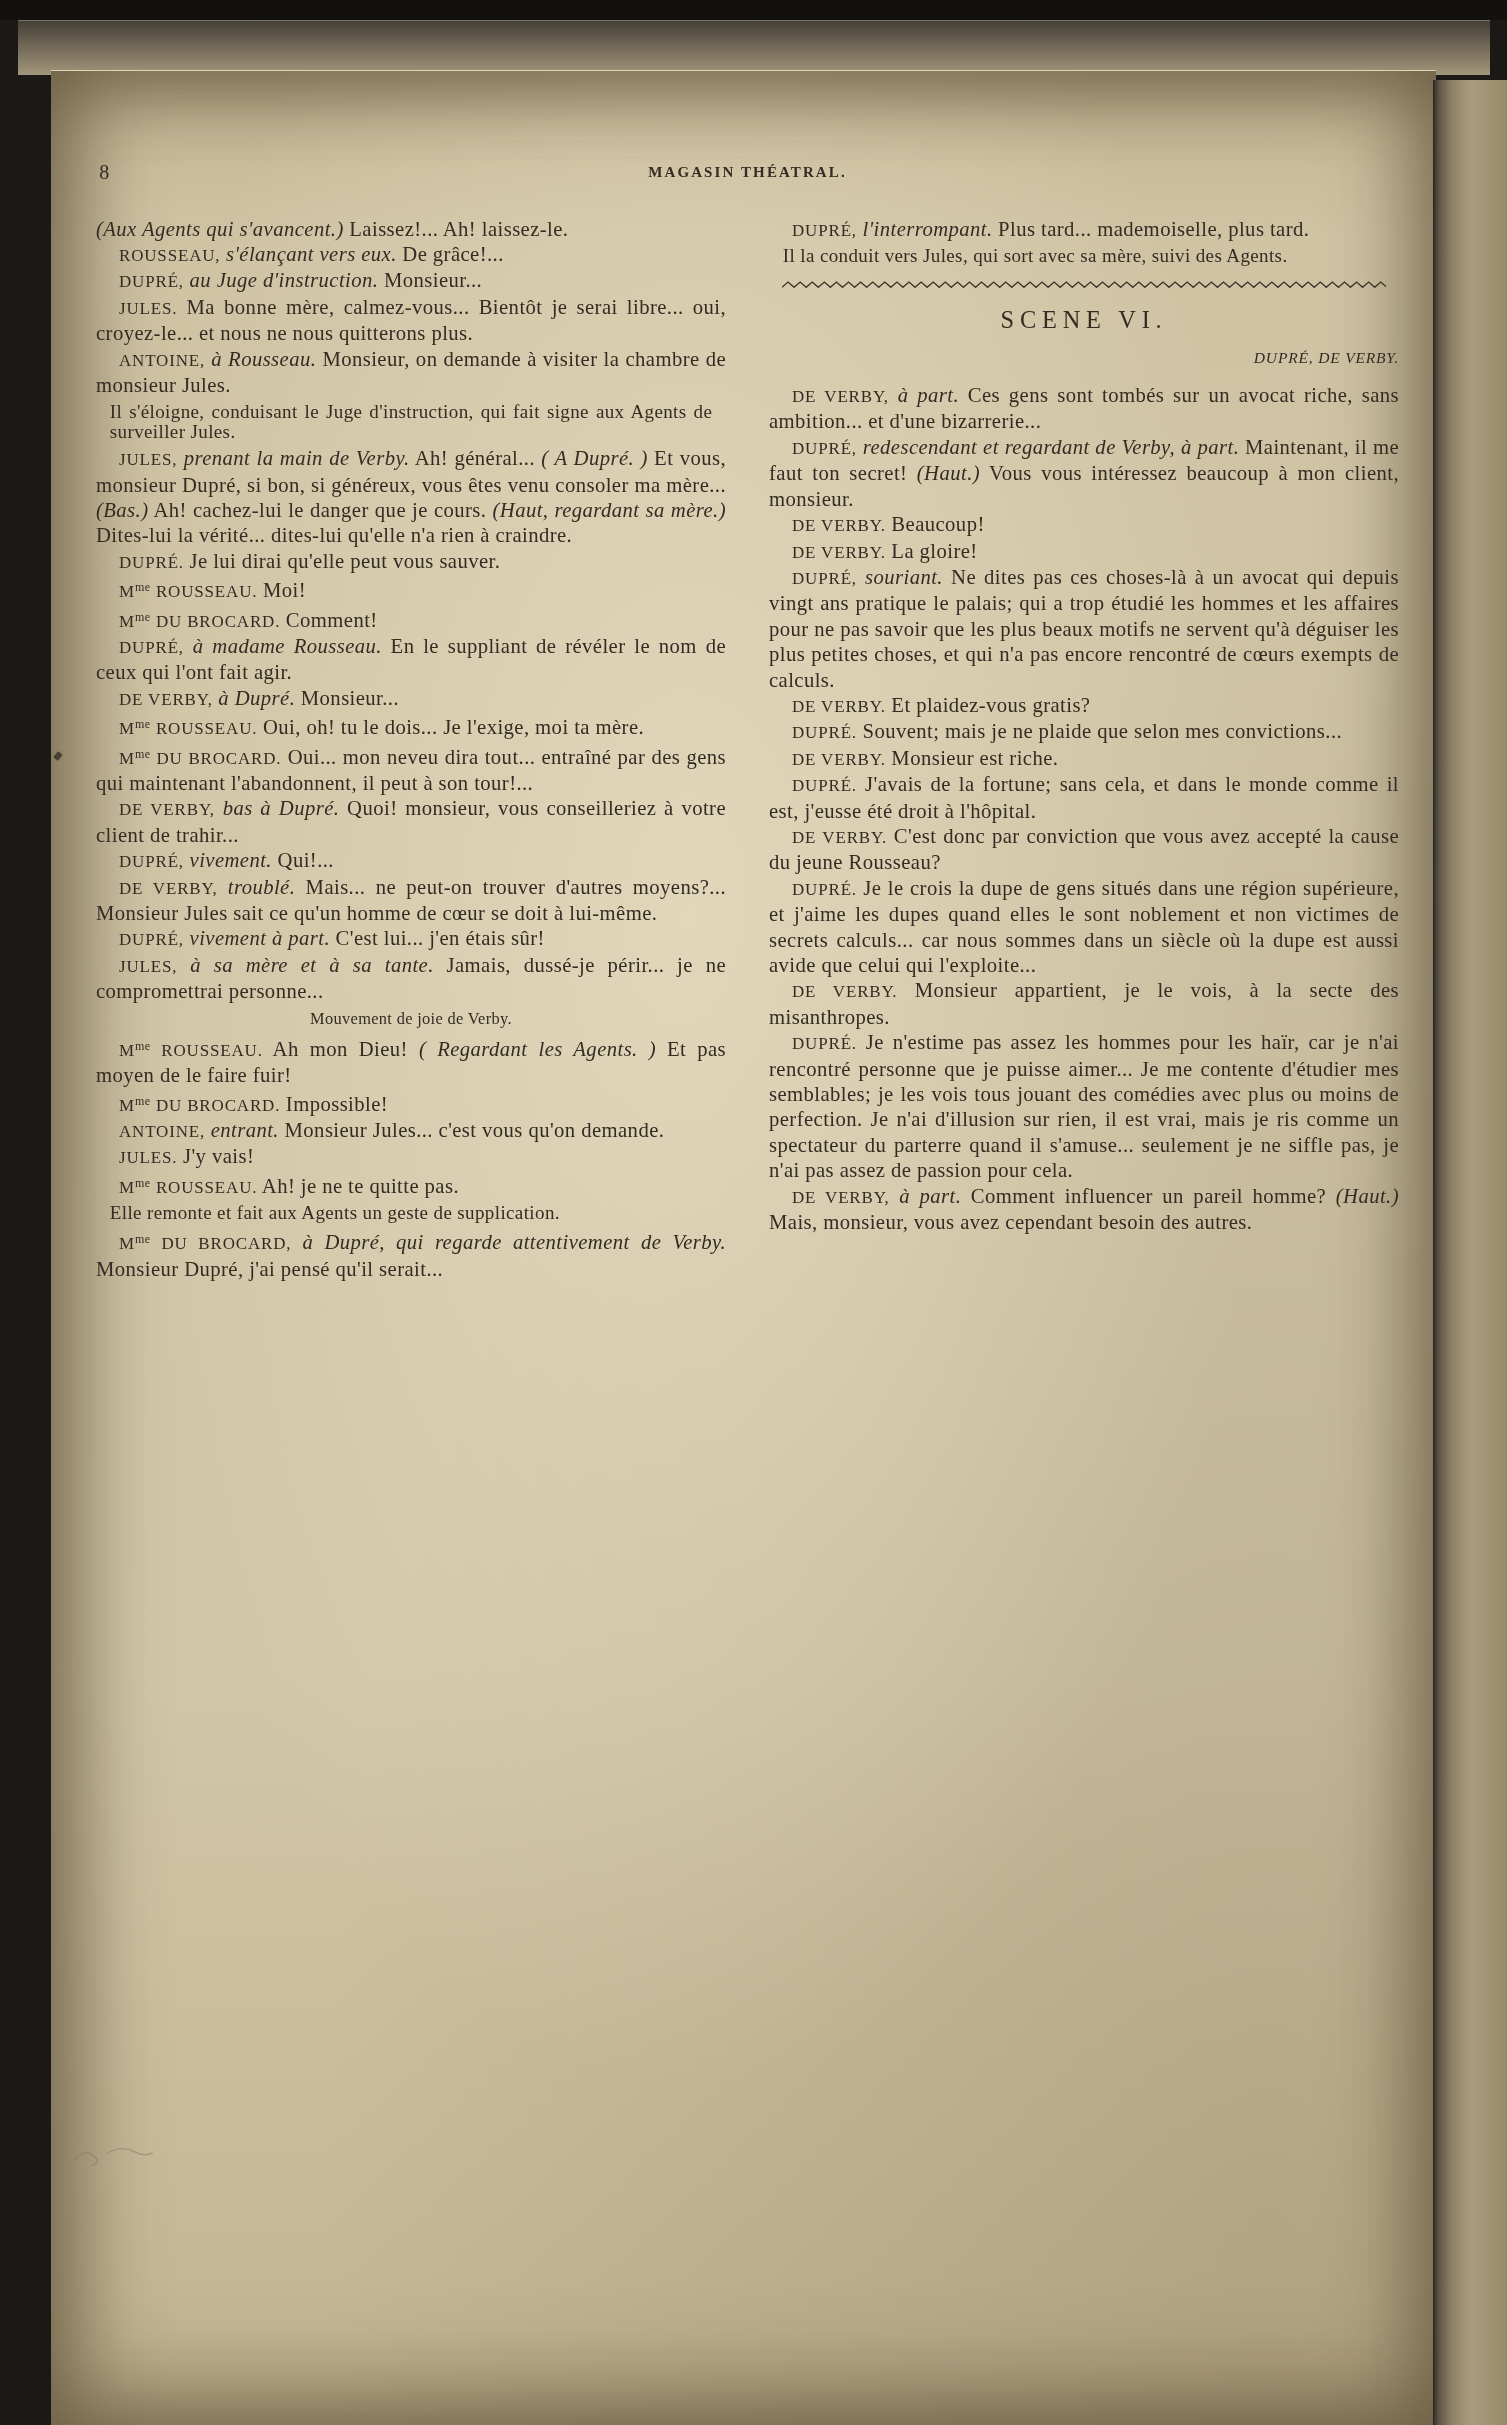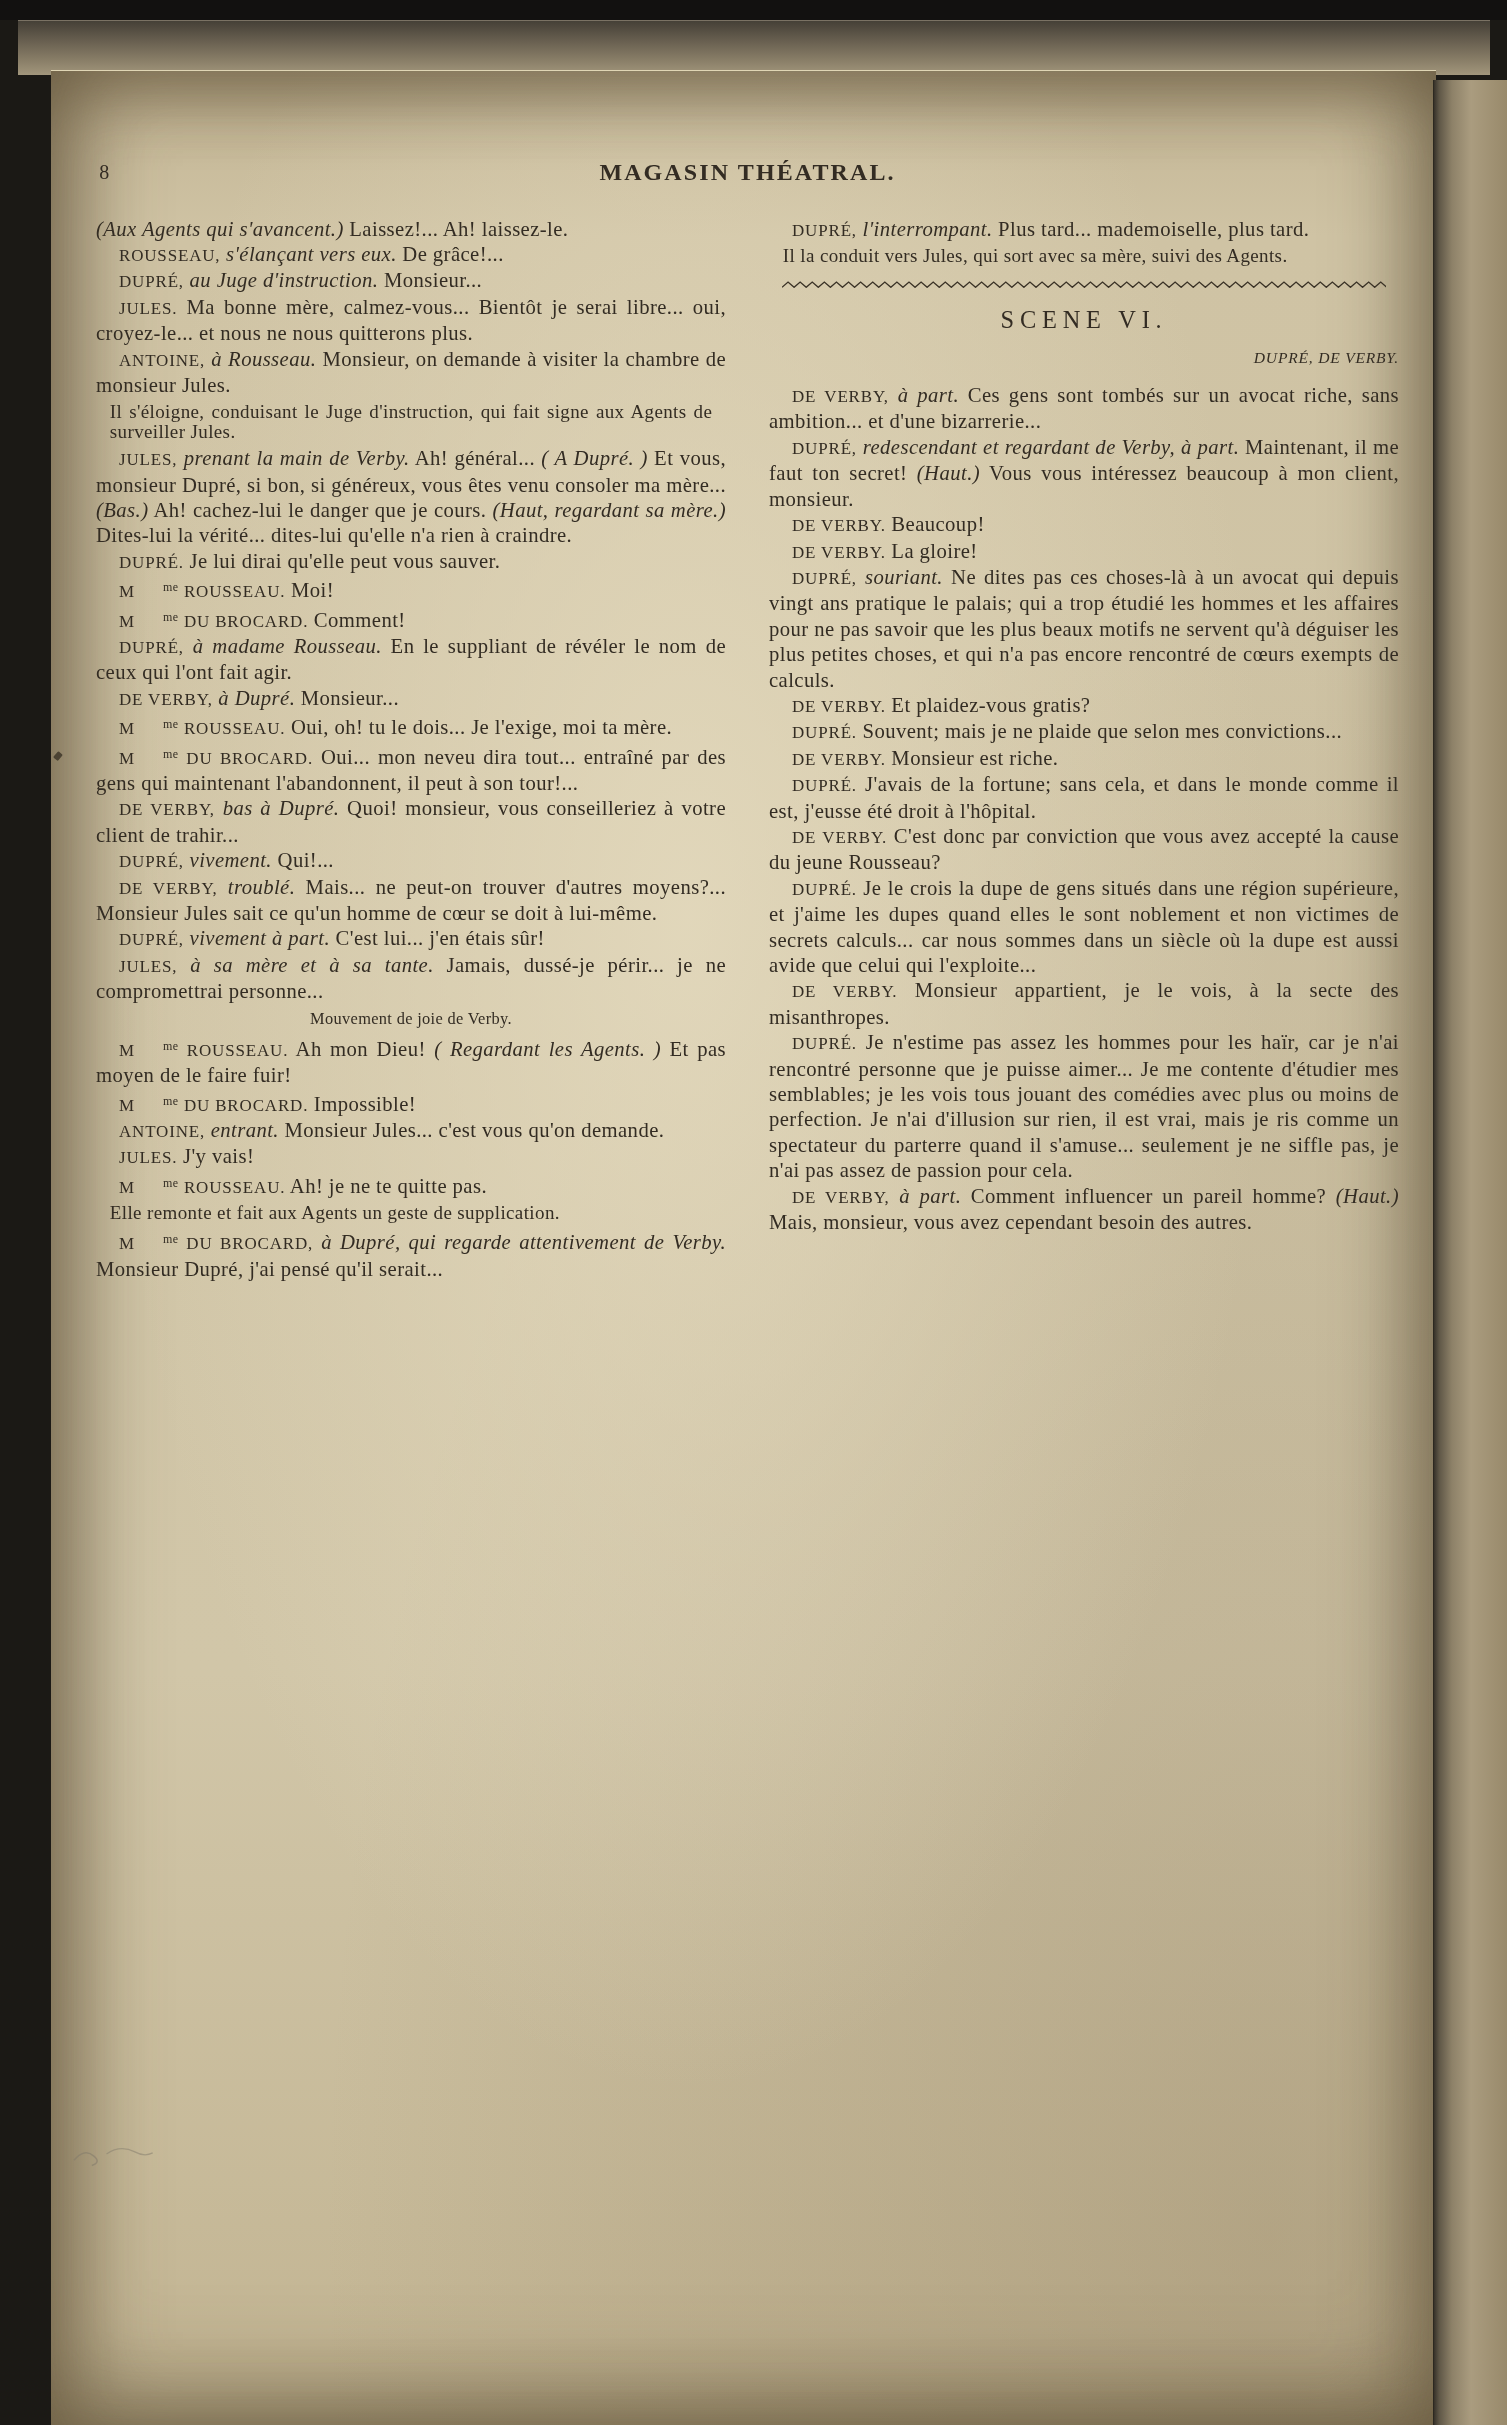--- a/index.html
+++ b/index.html
@@ -48,21 +48,21 @@
   
   .content{
     position:absolute;left:45px;right:37px;top:89px;
   }
   .page-header{position:relative;height:30px;}
   .page-number{
     position:absolute;left:3.2px;top:0;font-size:20px;line-height:25.4px;
   }
   .running-title{
     position:absolute;left:0;right:0;top:0;text-align:center;
-    font-size:24px;line-height:25.4px;font-weight:bold;letter-spacing:2.1px;
+    font-size:15px;line-height:25.4px;font-weight:bold;letter-spacing:2.1px;
   }
   .cols{display:flex;gap:43px;margin-top:26.5px;}
   .col{flex:1;min-width:0;}
   .para{
     margin:0;text-align:justify;text-indent:23px;
     font-size:20.7px;line-height:25.4px;letter-spacing:.02em;
     hyphens:auto;
   }
   .para.noindent{text-indent:0;}
   .para.direction{
@@ -75,21 +75,21 @@
   .para.scene-heading{
     text-align:center;text-indent:0;font-size:24.4px;letter-spacing:5.8px;
     margin:18px 0 11.7px;line-height:27.6px;
   }
   .para.scene-chars{
     text-align:right;text-indent:0;font-size:19px;margin:0 0 13.8px;line-height:23px;font-style:italic;
   }
   .seg-n{}
   .seg-i{font-style:italic;}
   .seg-sc{font-size:.82em;letter-spacing:.05em;}
-  .seg-sup{font-size:.58em;vertical-align:.5em;letter-spacing:.05em;margin-left:28px;}
+  .seg-sup{font-size:.58em;vertical-align:.5em;letter-spacing:.05em;}
   .squiggle-rule{
     margin:13.8px auto 2.1px;width:96%;height:7.4px;
   }
   .squiggle-rule svg{display:block;width:100%;height:7.4px;}
 </style>
 </head>
 <body>
 
 <div id="screen">
 

